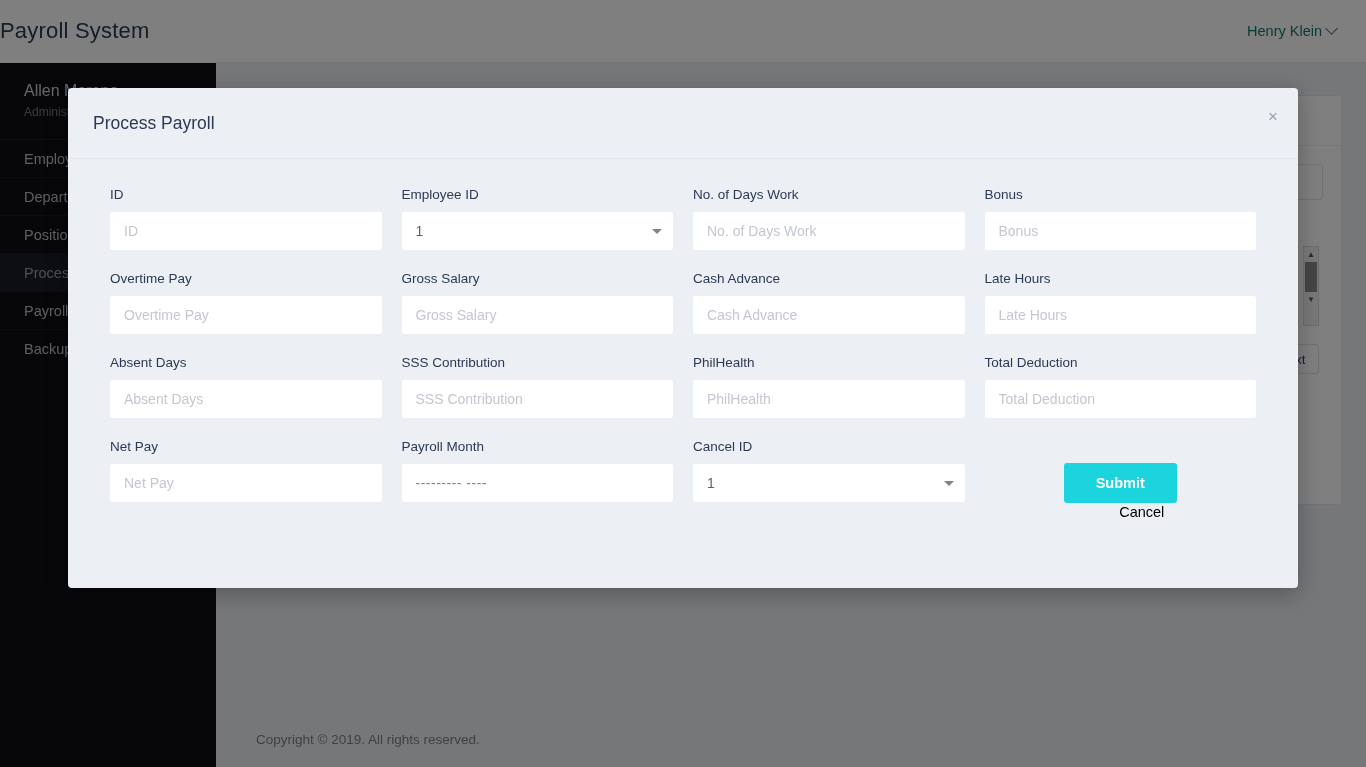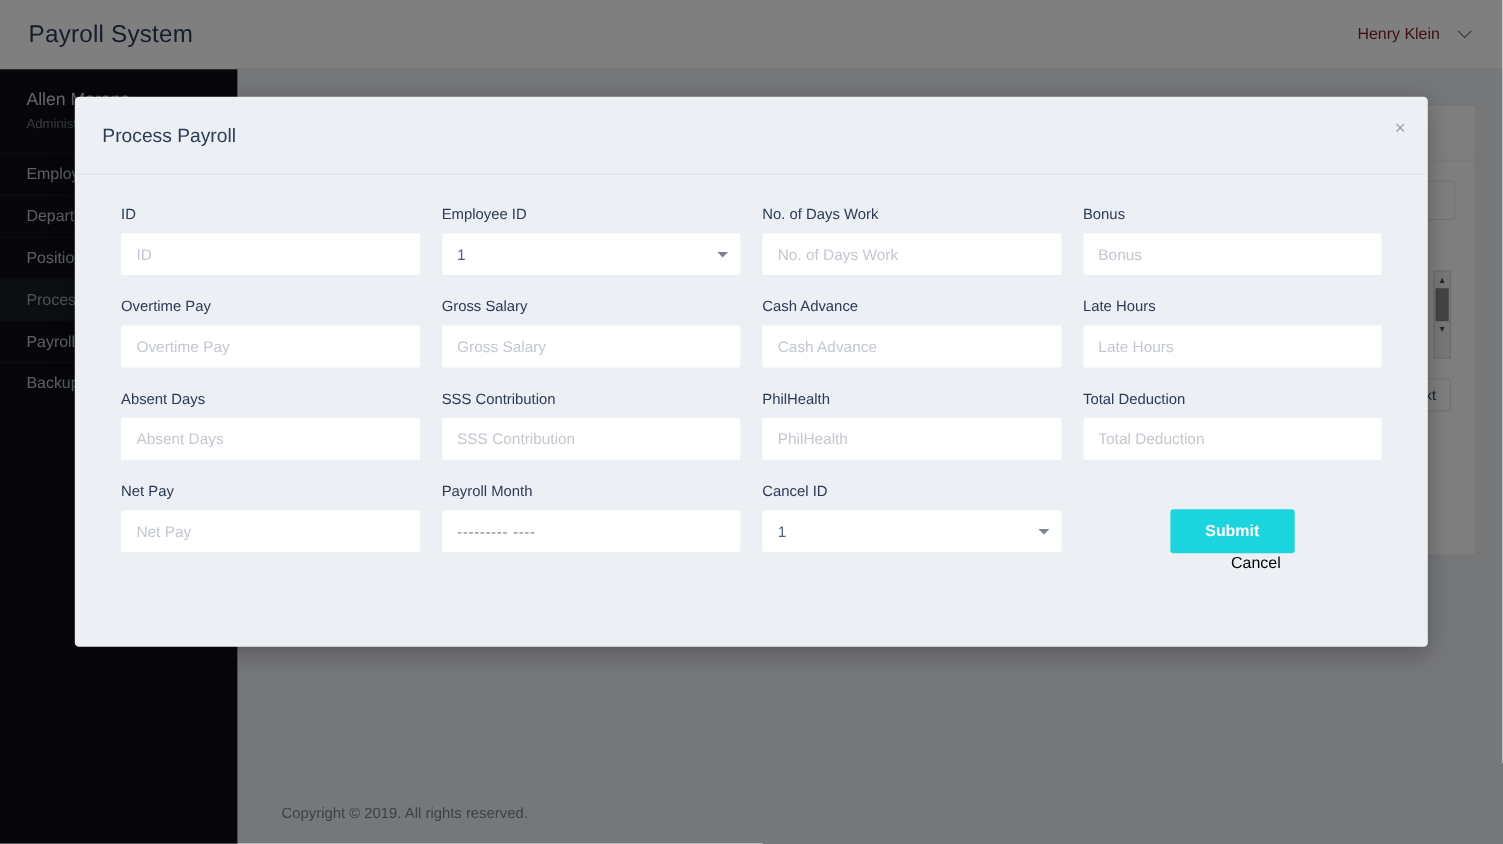--- a/index.html
+++ b/index.html
@@ -19,33 +19,32 @@
 
   .topbar {
     position: absolute; top: 0; left: 0; right: 0; height: 63px;
     background: #ffffff;
     border-bottom: 1px solid #e6e9ee;
     display: flex; align-items: center;
   }
   .brand {
     width: 216px; height: 63px;
     display: flex; align-items: center;
-    padding-left: 26px;
     background: #ffffff;
     font-size: 22px;
     color: #2b3a55;
     font-weight: 400;
     letter-spacing: .2px;
   }
   .topbar-spacer { flex: 1; }
   .topbar-user {
-    display: flex; align-items: flex-start; gap: 18px;
+    display: flex; align-items: flex-start; gap: 5px;
     padding-right: 28px;
     font-size: 14.5px;
-    color: #7f1d1d;
+    color: #0f766e;
   }
   .chevron-down {
     display: inline-block;
     width: 11px; height: 7px;
     position: relative; top: 1px;
   }
   .chevron-down::before {
     content: "";
     position: absolute; left: 0; top: 0;
     width: 8px; height: 8px;

